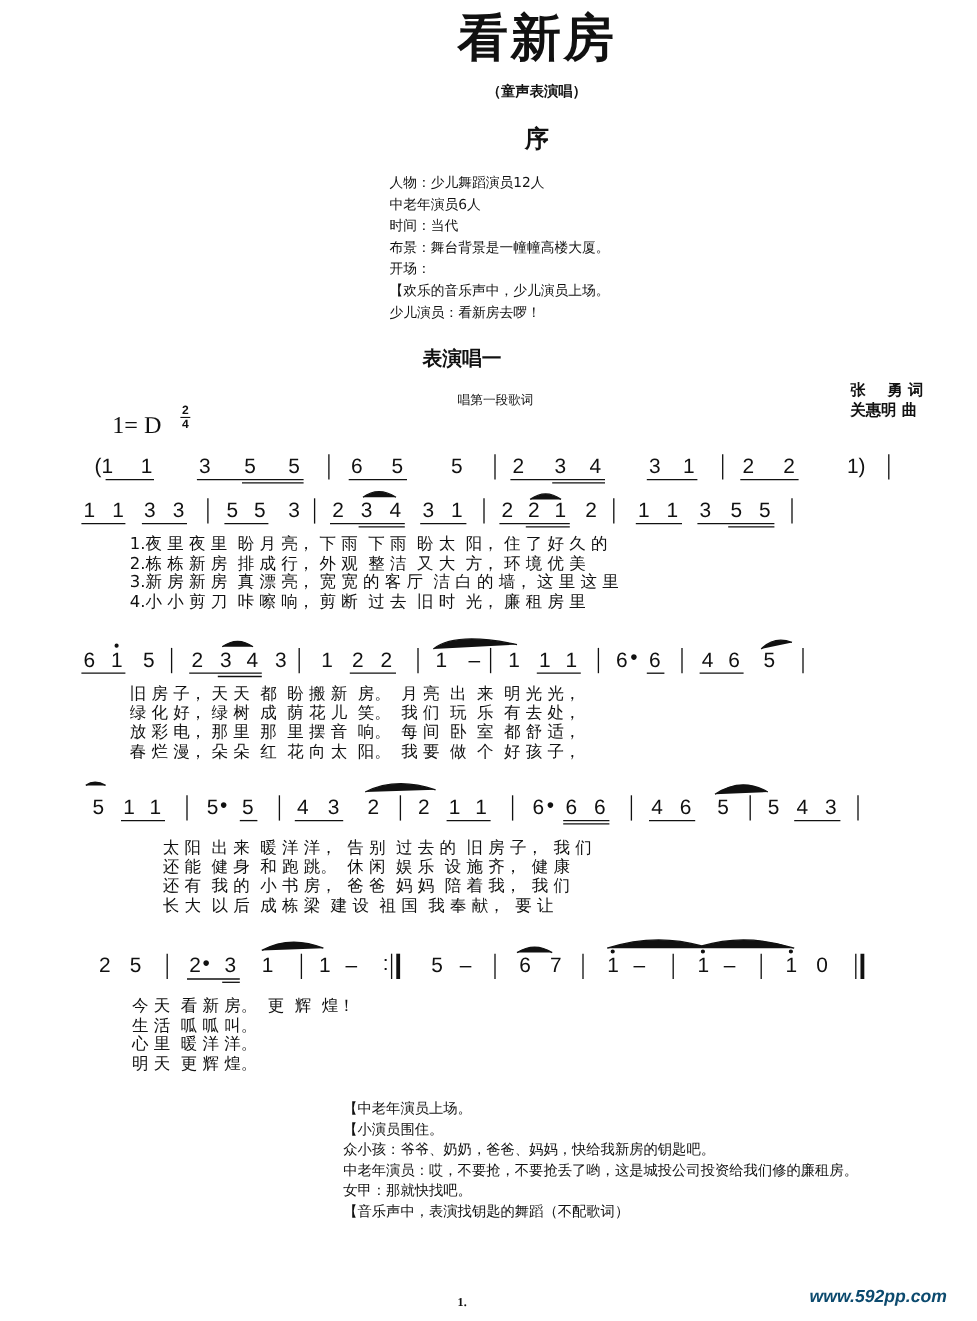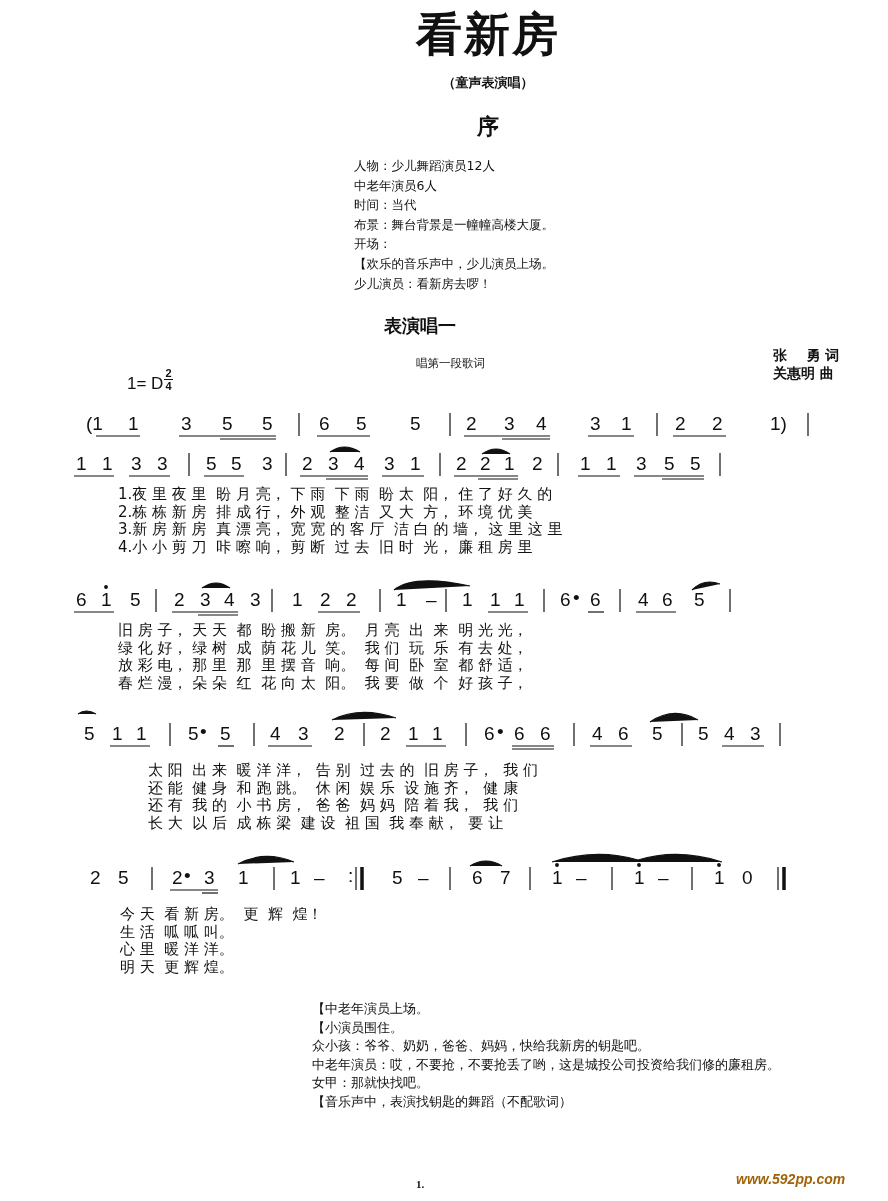--- a/index.html
+++ b/index.html
@@ -10,35 +10,35 @@
   .abs { position: absolute; padding-left: 44px; }
   .title { left: 0; width: 888px; top: 4px; text-align: center; font-size: 46px; font-weight: bold; letter-spacing: 2px; }
   .subtitle { left: 0; width: 888px; top: 74px; text-align: center; font-size: 13px; font-weight: bold; }
   .prelude { left: 0; width: 888px; top: 112px; text-align: center; font-size: 22px; font-weight: bold; }
   .intro { left: 310px; top: 156px; font-size: 12.5px; line-height: 19.6px; }
   .intro div { white-space: nowrap; }
   .section-title { left: 0; width: 752px; top: 314px; text-align: center; font-size: 18px; font-weight: bold; }
   .instruction { left: 372px; top: 356px; font-size: 11.5px; }
   .credits { left: 729px; top: 346px; font-size: 14px; font-weight: bold; line-height: 18px; }
   .credits div { white-space: pre; }
-  .key { left: 83px; top: 374px; font-size: 17px; font-family: Liberation Sans, sans-serif; }
+  .key { left: 58px; top: 374px; font-size: 22px; font-family: Liberation Serif, serif; }
   .timesig { left: 120px; top: 368px; font-size: 11px; text-align: center; line-height: 10px; font-family: "Liberation Sans", sans-serif; font-weight: bold; }
   .timesig .bar { border-top: 1.5px solid #111; width: 9px; margin: 1px 0; }
 
   .staff { left: 74px; width: 740px; height: 34px; }
   .staff svg { position: absolute; left: 0; top: 0; overflow: visible; }
   .note { font-family: "Liberation Sans", sans-serif; font-size: 19px; fill: #111; }
 
   .lyrics { left: 74px; font-size: 15px; line-height: 17.5px; }
   .lyric-line { position: relative; height: 17.5px; white-space: nowrap; }
 
   .dialogue { left: 268px; top: 1000px; font-size: 13px; line-height: 18.6px; }
   .dialogue div { white-space: nowrap; }
   .page-num { left: 372px; top: 1178px; font-size: 11px; font-family: "Liberation Serif", serif; font-weight: bold; }
-  .watermark { left: 692px; top: 1171px; font-size: 14px; font-weight: bold; font-style: italic; font-family: "Liberation Sans", sans-serif; color: #a16207; }
+  .watermark { left: 692px; top: 1171px; font-size: 16px; font-weight: bold; font-style: italic; font-family: "Liberation Sans", sans-serif; color: #0c4a6e; }
 </style>
 </head>
 <body>
 
 <div class="abs title">看新房</div>
 <div class="abs subtitle">（童声表演唱）</div>
 <div class="abs prelude">序</div>
 
 <div class="abs intro">
   <div>人物：少儿舞蹈演员12人</div>

